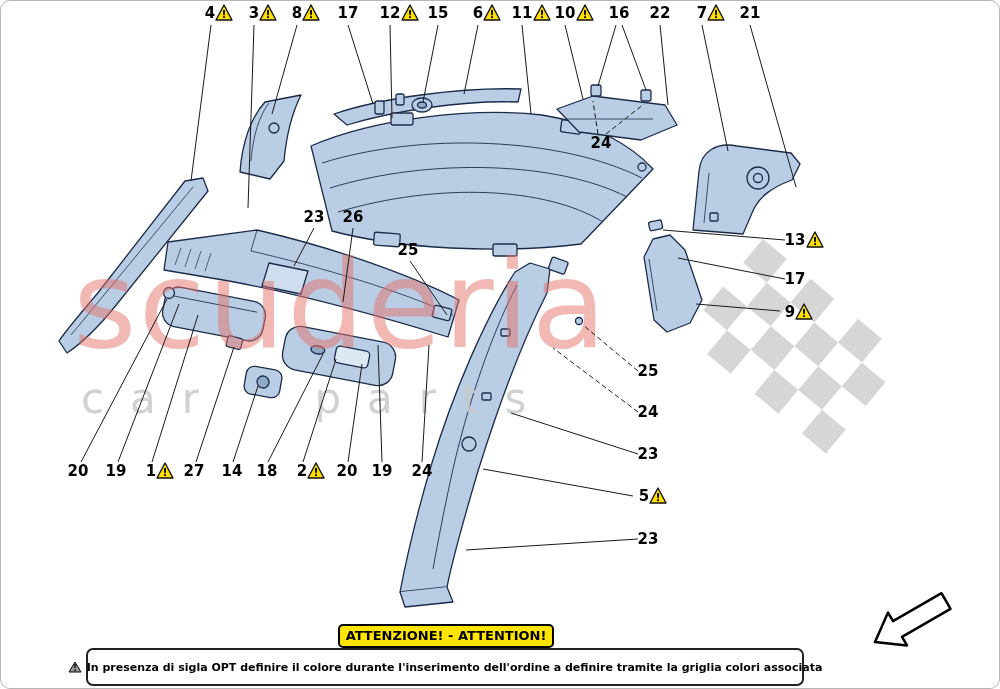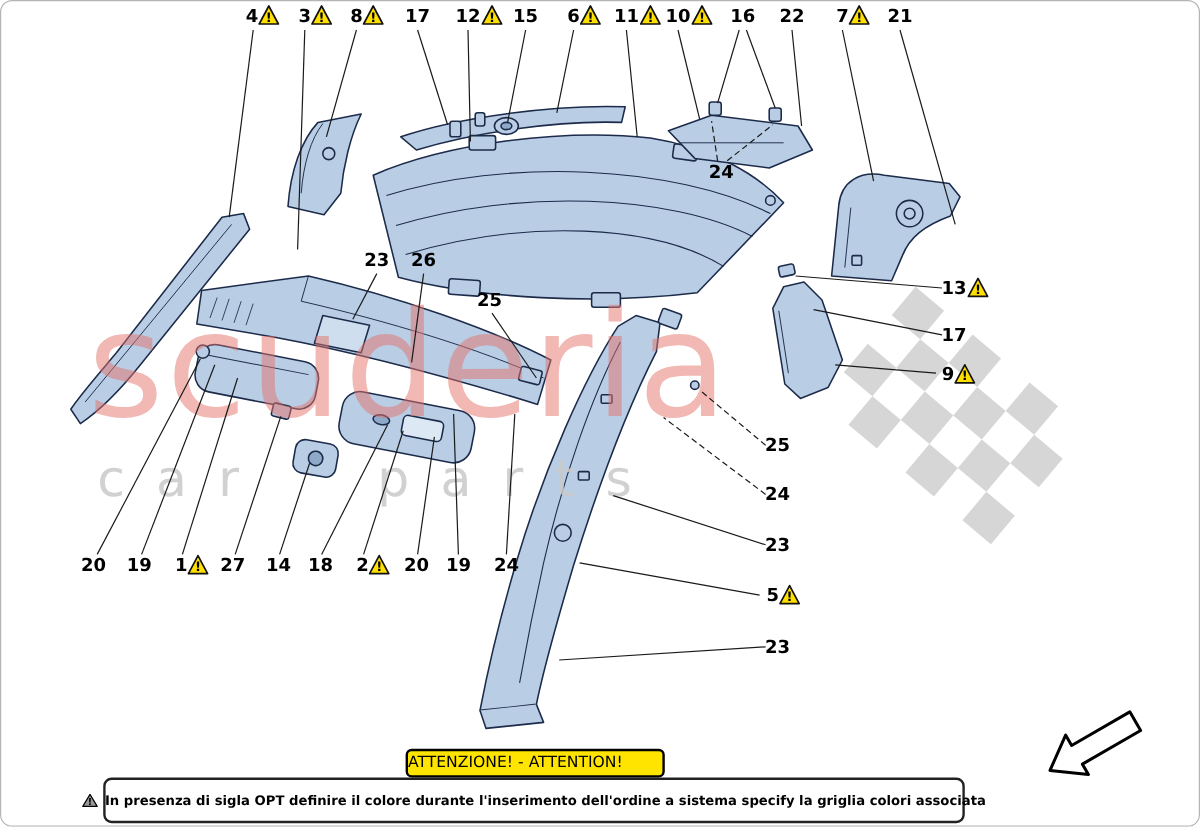--- a/index.html
+++ b/index.html
@@ -6,21 +6,21 @@
   .page{position:relative;width:1000px;height:689px;background:#fff;border:1px solid #b5b5b5;
         border-radius:10px;box-sizing:border-box;overflow:hidden;
         font-family:"DejaVu Sans",sans-serif;}
   #diagram{position:absolute;left:0;top:0;}
   .callout{font-family:"DejaVu Sans",sans-serif;font-size:15px;font-weight:bold;text-anchor:middle;fill:#000;}
   .warn-mark{font-family:"DejaVu Sans",sans-serif;font-size:11px;font-weight:bold;text-anchor:middle;fill:#000;}
   .wm-title{font-family:"DejaVu Sans",sans-serif;font-size:122px;letter-spacing:2px;opacity:.5;}
   .wm-sub{font-family:"DejaVu Sans",sans-serif;font-size:42px;letter-spacing:26px;word-spacing:50px;opacity:.85;}
   .attention-banner{position:absolute;left:337px;top:623px;width:212px;height:20px;
         background:#ffe400;border:2px solid #000;border-radius:5px;
-        font-size:13px;font-weight:normal;color:#000;text-align:left;line-height:20px;z-index:3;}
+        font-size:13px;font-weight:bold;color:#000;text-align:center;line-height:20px;z-index:3;}
   .attention-box{position:absolute;left:85px;top:647px;width:714px;height:34px;
         background:#fff;border:2px solid #222;border-radius:7px;z-index:2;
         display:flex;flex-direction:column;justify-content:center;align-items:center;}
   .att-line{font-size:11px;font-weight:bold;color:#000;line-height:15px;white-space:nowrap;
         display:flex;align-items:center;gap:5px;}
   .att-tri{flex:0 0 auto;}
 </style>
 </head>
 <body>
 
@@ -279,16 +279,16 @@
 </svg>
 
 <div class="attention-banner">ATTENZIONE! - ATTENTION!</div>
 
 <div class="attention-box">
   <div class="att-line">
     <svg class="att-tri" width="14" height="12" viewBox="0 0 14 12">
       <path d="M7,1 L13,11 L1,11 Z" fill="#9a9a9a" stroke="#000" stroke-width="1" stroke-linejoin="round"></path>
       <text x="7" y="10" text-anchor="middle" font-size="8" font-weight="bold" fill="#000">!</text>
     </svg>
-    <span>In presenza di sigla OPT definire il colore durante l'inserimento dell'ordine a sistema specify la griglia colori associata</span>
+    <span>In presenza di sigla OPT definire il colore durante l'inserimento dell'ordine a definire tramite la griglia colori associata</span>
   </div>
 </div>
 </div>
 
 </body></html>

